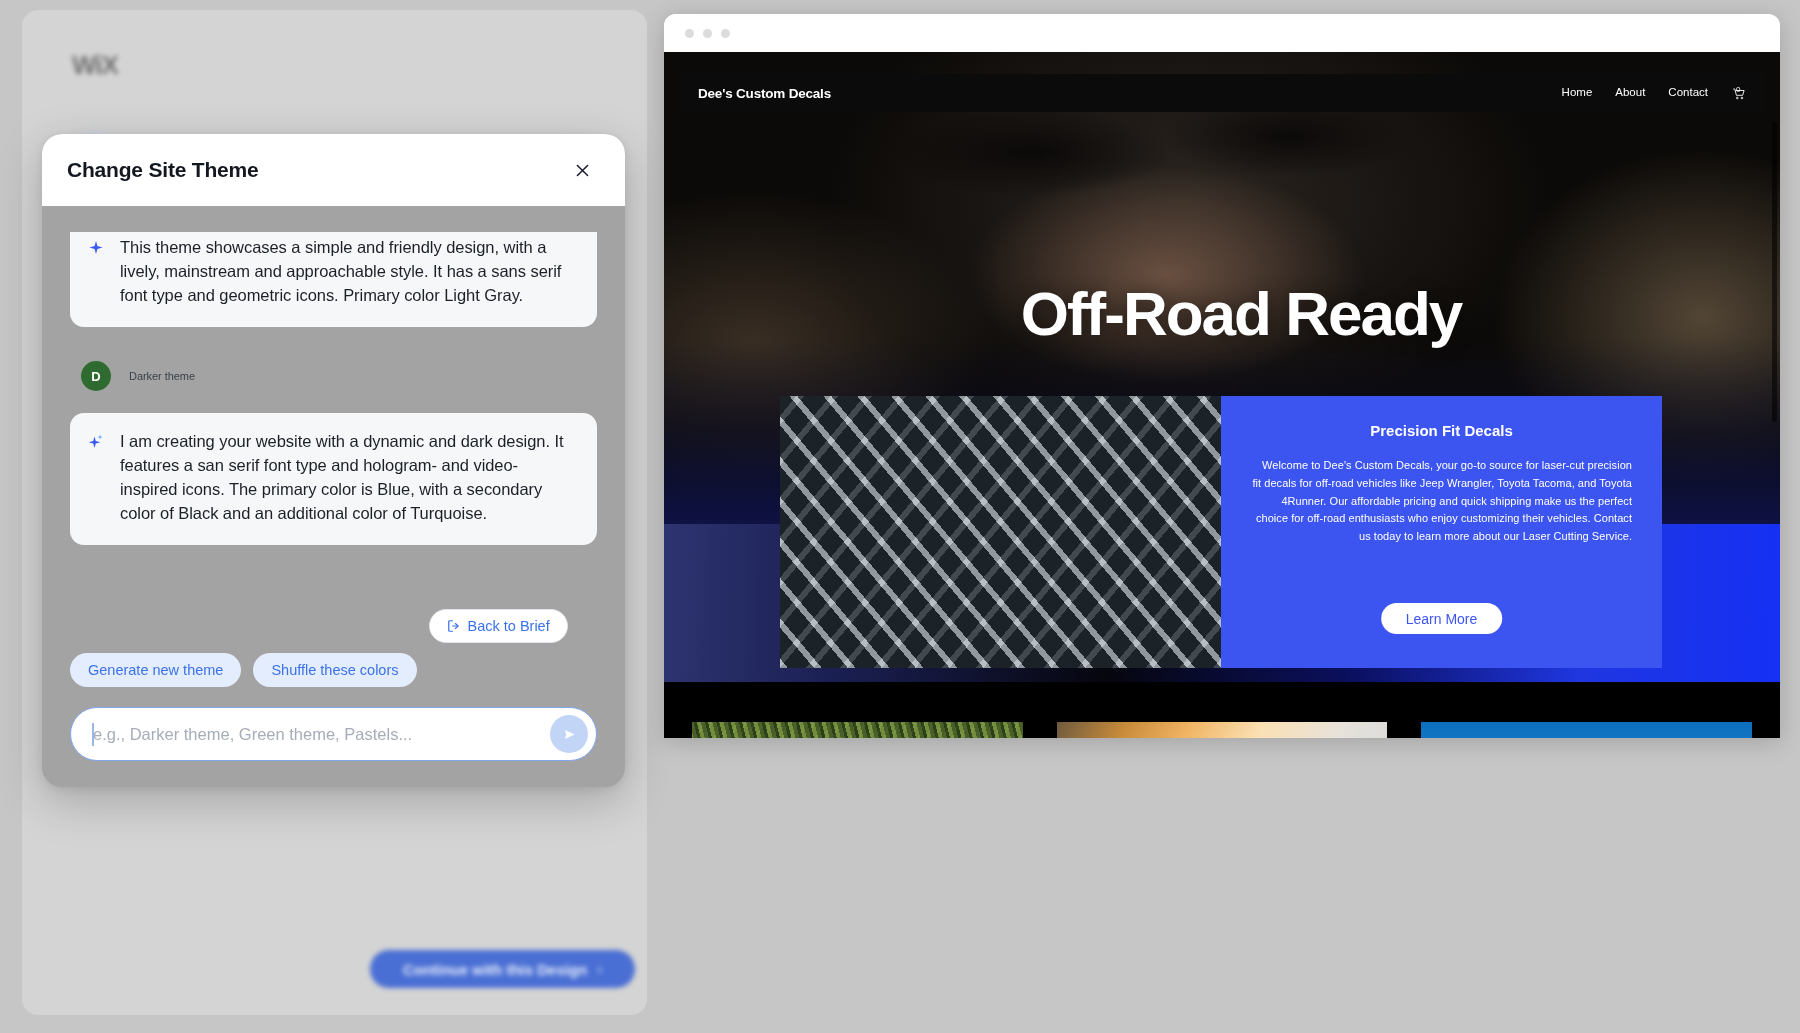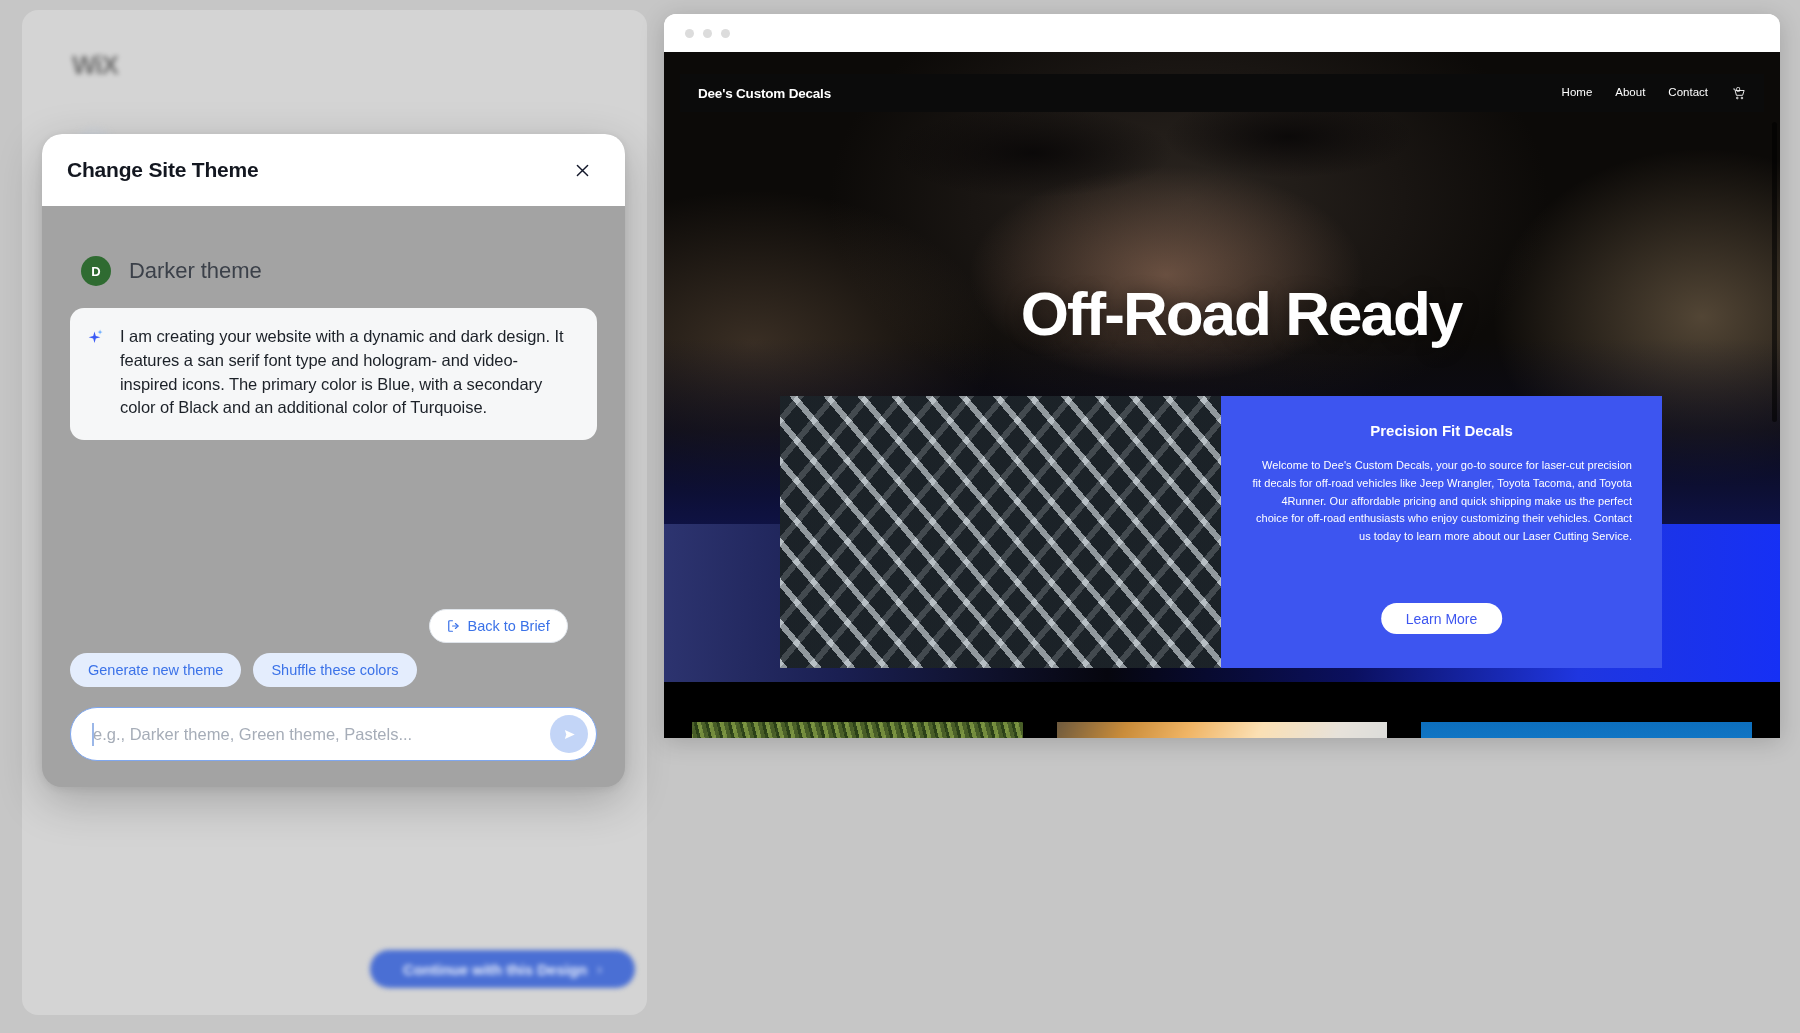--- a/index.html
+++ b/index.html
@@ -109,21 +109,21 @@
   .user-row {
     display: flex; align-items: center; gap: 18px;
     padding: 24px 0 22px 11px;
   }
   .avatar {
     width: 30px; height: 30px; border-radius: 50%;
     background: #2f6b31;
     color: #fff; font-size: 13px; font-weight: 700;
     display: flex; align-items: center; justify-content: center;
   }
-  .user-text { font-size: 22px; color: #3b4049; letter-spacing: -.05px; }
+  .user-text { font-size: 11px; color: #3b4049; letter-spacing: -.05px; }
 
   .modal-footer { padding: 0 28px 26px 28px; }
   .chip-row { display: flex; gap: 12px; margin-bottom: 20px; }
   .chip {
     height: 34px;
     border-radius: 17px;
     padding: 0 17px;
     font-size: 14.5px;
     font-family: "Liberation Sans", sans-serif;
     display: inline-flex; align-items: center; gap: 7px;
@@ -347,20 +347,28 @@
       <div class="modal-title">Change Site Theme</div>
       <button class="close-icon">
         <svg viewBox="0 0 20 20" fill="none" stroke="#13182a" stroke-width="1.7" stroke-linecap="round">
           <path d="M4 4 L16 16 M16 4 L4 16"></path>
         </svg>
       </button>
     </div>
 
     <div class="modal-body">
 
+      <div class="msg-card first">
+        <span class="sparkle">
+          <svg viewBox="0 0 24 24">
+              <path d="M12 2.5 L13.9 9.4 L20.8 11.3 L13.9 13.2 L12 20.1 L10.1 13.2 L3.2 11.3 L10.1 9.4 Z" fill="#3b5bf5"></path>
+            </svg>
+        </span>
+        <div class="msg-text">This theme showcases a simple and friendly design, with a lively, mainstream and approachable style. It has a sans serif font type and geometric icons. Primary color Light Gray.</div>
+      </div>
 
       <div class="user-row">
         <div class="avatar">D</div>
         <div class="user-text">Darker theme</div>
       </div>
 
       <div class="msg-card">
         <span class="sparkle">
           <svg viewBox="0 0 24 24">
             <path d="M10 4.5 L11.7 10.6 L17.8 12.3 L11.7 14 L10 20.1 L8.3 14 L2.2 12.3 L8.3 10.6 Z" fill="#3b5bf5"></path>

